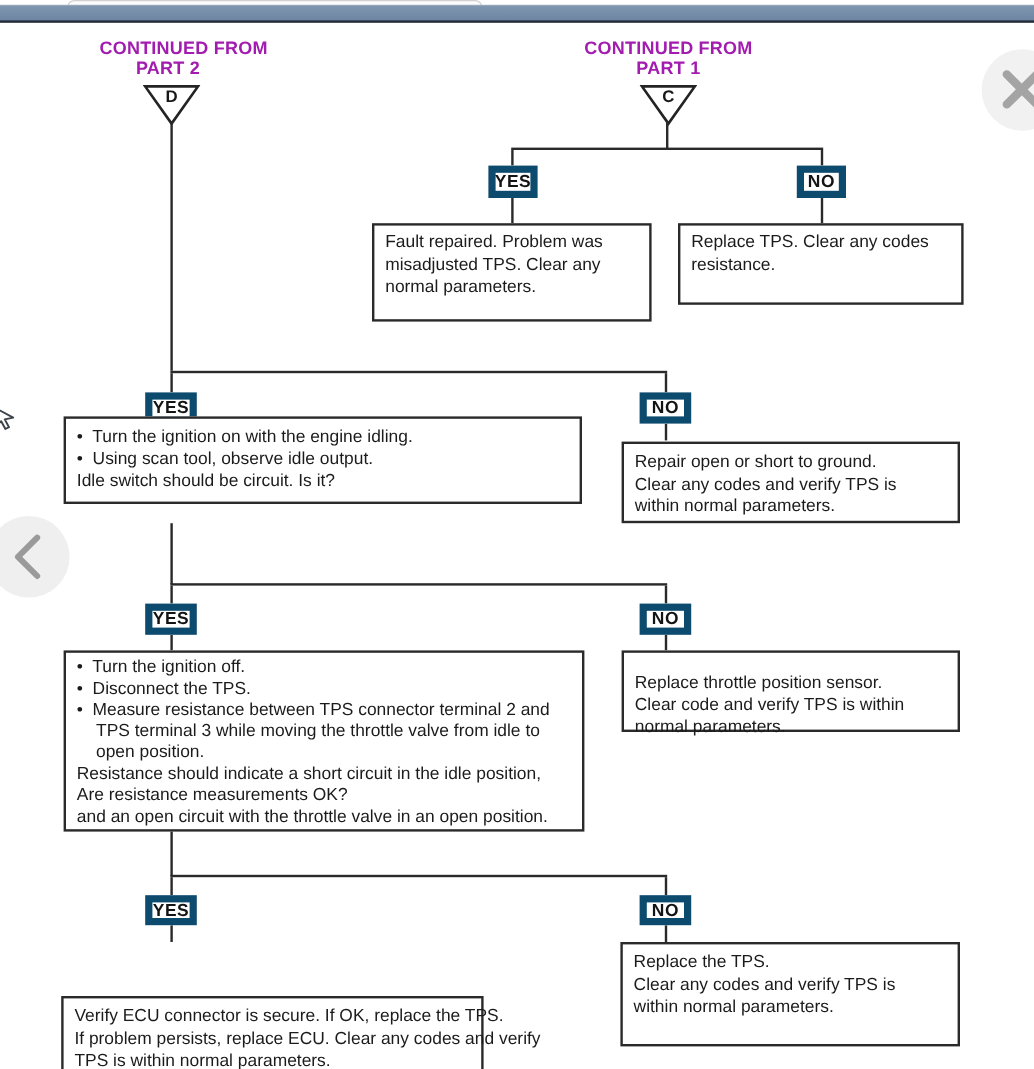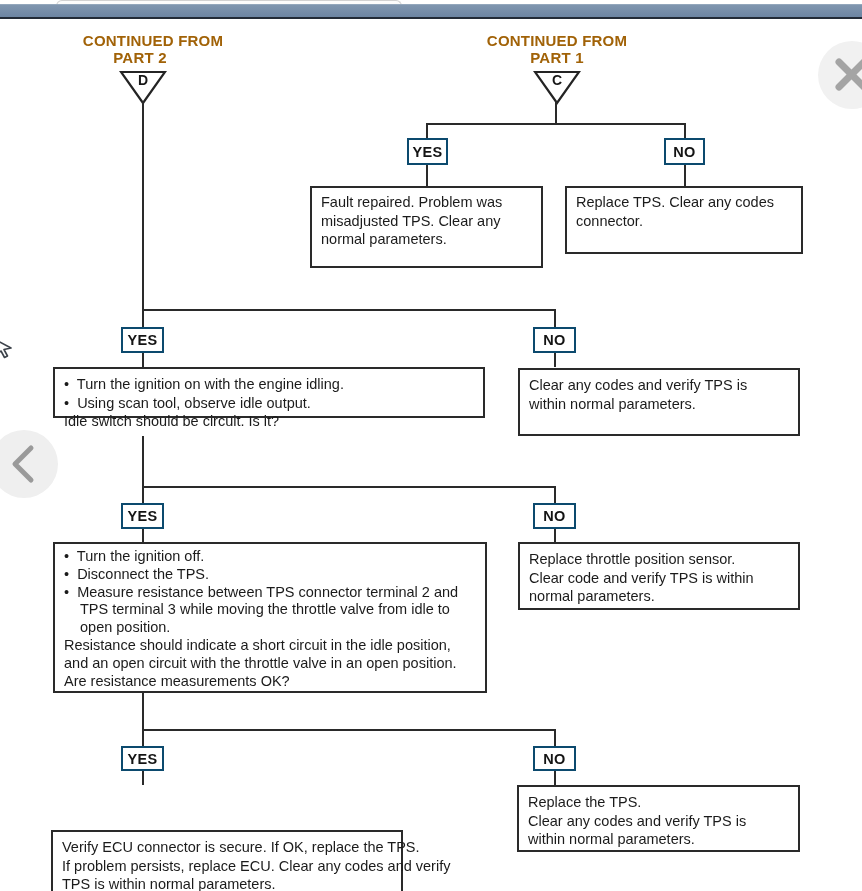--- a/index.html
+++ b/index.html
@@ -14,26 +14,26 @@
   .dark-line{position:absolute;left:0;top:17px;width:862px;height:2px;background:#222b37;}
 
   
   .nav-btn{position:absolute;border:none;padding:0;margin:0;border-radius:50%;cursor:pointer;}
   .nav-prev{left:-10px;top:430px;width:68px;height:68px;background:#efefef;}
   .nav-close{left:818px;top:41px;width:68px;height:68px;background:#f1f1f1;}
   .nav-btn svg{display:block;margin:auto;}
 
   
   .l{position:absolute;background:#2a2a2a;}
-  .hdr{position:absolute;text-align:center;font-weight:bold;font-size:15px;color:#a16207;
+  .hdr{position:absolute;text-align:center;font-weight:bold;font-size:15px;color:#a21caf;
     letter-spacing:.2px;white-space:nowrap;}
   .tri{position:absolute;}
   .tri polygon{fill:#fff;stroke:#242424;stroke-width:2.2;}
   .tri-letter{position:absolute;text-align:center;font-weight:bold;font-size:14px;color:#171717;}
-  .dbox{position:absolute;box-sizing:border-box;border:2px solid #0c4a6e;background:#fff;
+  .dbox{position:absolute;box-sizing:border-box;border:6px solid #0c4a6e;background:#fff;
     display:flex;align-items:center;justify-content:center;font-weight:bold;font-size:14.5px;
     letter-spacing:.4px;color:#141414;}
   .tbox{position:absolute;box-sizing:border-box;border:2px solid #2a2a2a;background:#fff;
     padding:5px 9px 0;font-size:14.5px;line-height:18.5px;color:#1b1b1b;}
   .ln{white-space:nowrap;}
   .ln.b{padding-left:16px;text-indent:-16px;}
   .ln.c{padding-left:16px;}
   .figure-code{position:absolute;font-size:9.5px;color:#4a4a4a;letter-spacing:.4px;}
   .pointer{position:absolute;}
 </style>
@@ -69,46 +69,47 @@
   <div class="dbox" style="left:407px;top:138px;width:41px;height:27px">YES</div>
   <div class="dbox" style="left:664px;top:138px;width:41px;height:27px">NO</div>
 
   <div class="tbox" style="left:310px;top:186px;width:233px;height:82px">
       <div class="ln p">Fault repaired. Problem was</div>
       <div class="ln p">misadjusted TPS. Clear any</div>
       <div class="ln p">normal parameters.</div>
     </div>
   <div class="tbox" style="left:565px;top:186px;width:238px;height:68px">
       <div class="ln p">Replace TPS. Clear any codes</div>
-      <div class="ln p">connector.</div>
+      <div class="ln p">resistance.</div>
     </div>
 
   <div class="hdr" style="left:53px;top:32px;width:200px">CONTINUED FROM</div>
   <div class="hdr" style="left:40px;top:49px;width:200px">PART 2</div>
   <svg class="tri" style="left:119px;top:70px" width="48" height="35">
     <polygon points="2,2 46,2 24,33"></polygon>
   </svg>
   <div class="tri-letter" style="left:119px;top:72px;width:48px">D</div>
 
   <i class="l" style="left:142px;top:101px;width:2px;height:208px"></i>
   <i class="l" style="left:142px;top:309px;width:414px;height:2px"></i>
   <i class="l" style="left:142px;top:311px;width:2px;height:16px"></i>
   <i class="l" style="left:554px;top:311px;width:2px;height:16px"></i>
   <i class="l" style="left:142px;top:353px;width:2px;height:14px"></i>
   <i class="l" style="left:554px;top:353px;width:2px;height:14px"></i>
 
   <div class="dbox" style="left:121px;top:327px;width:43px;height:26px">YES</div>
   <div class="dbox" style="left:533px;top:327px;width:43px;height:26px">NO</div>
 
-  <div class="tbox" style="left:53px;top:367px;width:432px;height:51px;padding-top:6px">
+  <div class="tbox" style="left:53px;top:347px;width:432px;height:73px;padding-top:6px">
       <div class="ln b">•&nbsp; Turn the ignition on with the engine idling.</div>
       <div class="ln b">•&nbsp; Using scan tool, observe idle output.</div>
       <div class="ln p">Idle switch should be circuit. Is it?</div>
     </div>
   <div class="tbox" style="left:518px;top:368px;width:282px;height:68px;padding-top:6px">
+      <div class="ln p">Repair open or short to ground.</div>
       <div class="ln p">Clear any codes and verify TPS is</div>
       <div class="ln p">within normal parameters.</div>
     </div>
 
   <i class="l" style="left:142px;top:436px;width:2px;height:51px"></i>
   <i class="l" style="left:142px;top:486px;width:414px;height:2px"></i>
   <i class="l" style="left:142px;top:488px;width:2px;height:15px"></i>
   <i class="l" style="left:554px;top:488px;width:2px;height:15px"></i>
   <i class="l" style="left:142px;top:529px;width:2px;height:13px"></i>
   <i class="l" style="left:554px;top:529px;width:2px;height:13px"></i>
@@ -116,45 +117,45 @@
   <div class="dbox" style="left:121px;top:503px;width:43px;height:26px">YES</div>
   <div class="dbox" style="left:533px;top:503px;width:43px;height:26px">NO</div>
 
   <div class="tbox" style="left:53px;top:542px;width:434px;height:151px;padding-top:4px;line-height:17.8px">
       <div class="ln b">•&nbsp; Turn the ignition off.</div>
       <div class="ln b">•&nbsp; Disconnect the TPS.</div>
       <div class="ln b">•&nbsp; Measure resistance between TPS connector terminal 2 and</div>
       <div class="ln c">TPS terminal 3 while moving the throttle valve from idle to</div>
       <div class="ln c">open position.</div>
       <div class="ln p">Resistance should indicate a short circuit in the idle position,</div>
+      <div class="ln p">Are resistance measurements OK?</div>
       <div class="ln p">and an open circuit with the throttle valve in an open position.</div>
-      <div class="ln p">Are resistance measurements OK?</div>
     </div>
-  <div class="tbox" style="left:518px;top:542px;width:282px;height:68px;padding-top:6px">
+  <div class="tbox" style="left:518px;top:542px;width:282px;height:68px;padding-top:16px">
       <div class="ln p">Replace throttle position sensor.</div>
       <div class="ln p">Clear code and verify TPS is within</div>
       <div class="ln p">normal parameters.</div>
     </div>
 
   <i class="l" style="left:142px;top:693px;width:2px;height:37px"></i>
   <i class="l" style="left:142px;top:729px;width:414px;height:2px"></i>
   <i class="l" style="left:142px;top:731px;width:2px;height:15px"></i>
   <i class="l" style="left:554px;top:731px;width:2px;height:15px"></i>
   <i class="l" style="left:142px;top:771px;width:2px;height:14px"></i>
   <i class="l" style="left:554px;top:771px;width:2px;height:14px"></i>
 
   <div class="dbox" style="left:121px;top:746px;width:43px;height:25px">YES</div>
   <div class="dbox" style="left:533px;top:746px;width:43px;height:25px">NO</div>
 
   <div class="tbox" style="left:51px;top:830px;width:352px;height:68px;padding-top:6px">
       <div class="ln p">Verify ECU connector is secure. If OK, replace the TPS.</div>
       <div class="ln p">If problem persists, replace ECU. Clear any codes and verify</div>
       <div class="ln p">TPS is within normal parameters.</div>
     </div>
-  <div class="tbox" style="left:517px;top:785px;width:283px;height:67px;padding-top:6px">
+  <div class="tbox" style="left:517px;top:785px;width:283px;height:87px;padding-top:6px">
       <div class="ln p">Replace the TPS.</div>
       <div class="ln p">Clear any codes and verify TPS is</div>
       <div class="ln p">within normal parameters.</div>
     </div>
 
   <div class="figure-code" style="left:770px;top:896px">BFAD420C</div>
 
   <button class="nav-btn nav-prev">
     <svg width="68" height="68" viewBox="0 0 68 68">
       <polyline points="41,18 25,34 41,50" fill="none" stroke="#9a9a9a" stroke-width="5" stroke-linecap="round" stroke-linejoin="round"></polyline>

